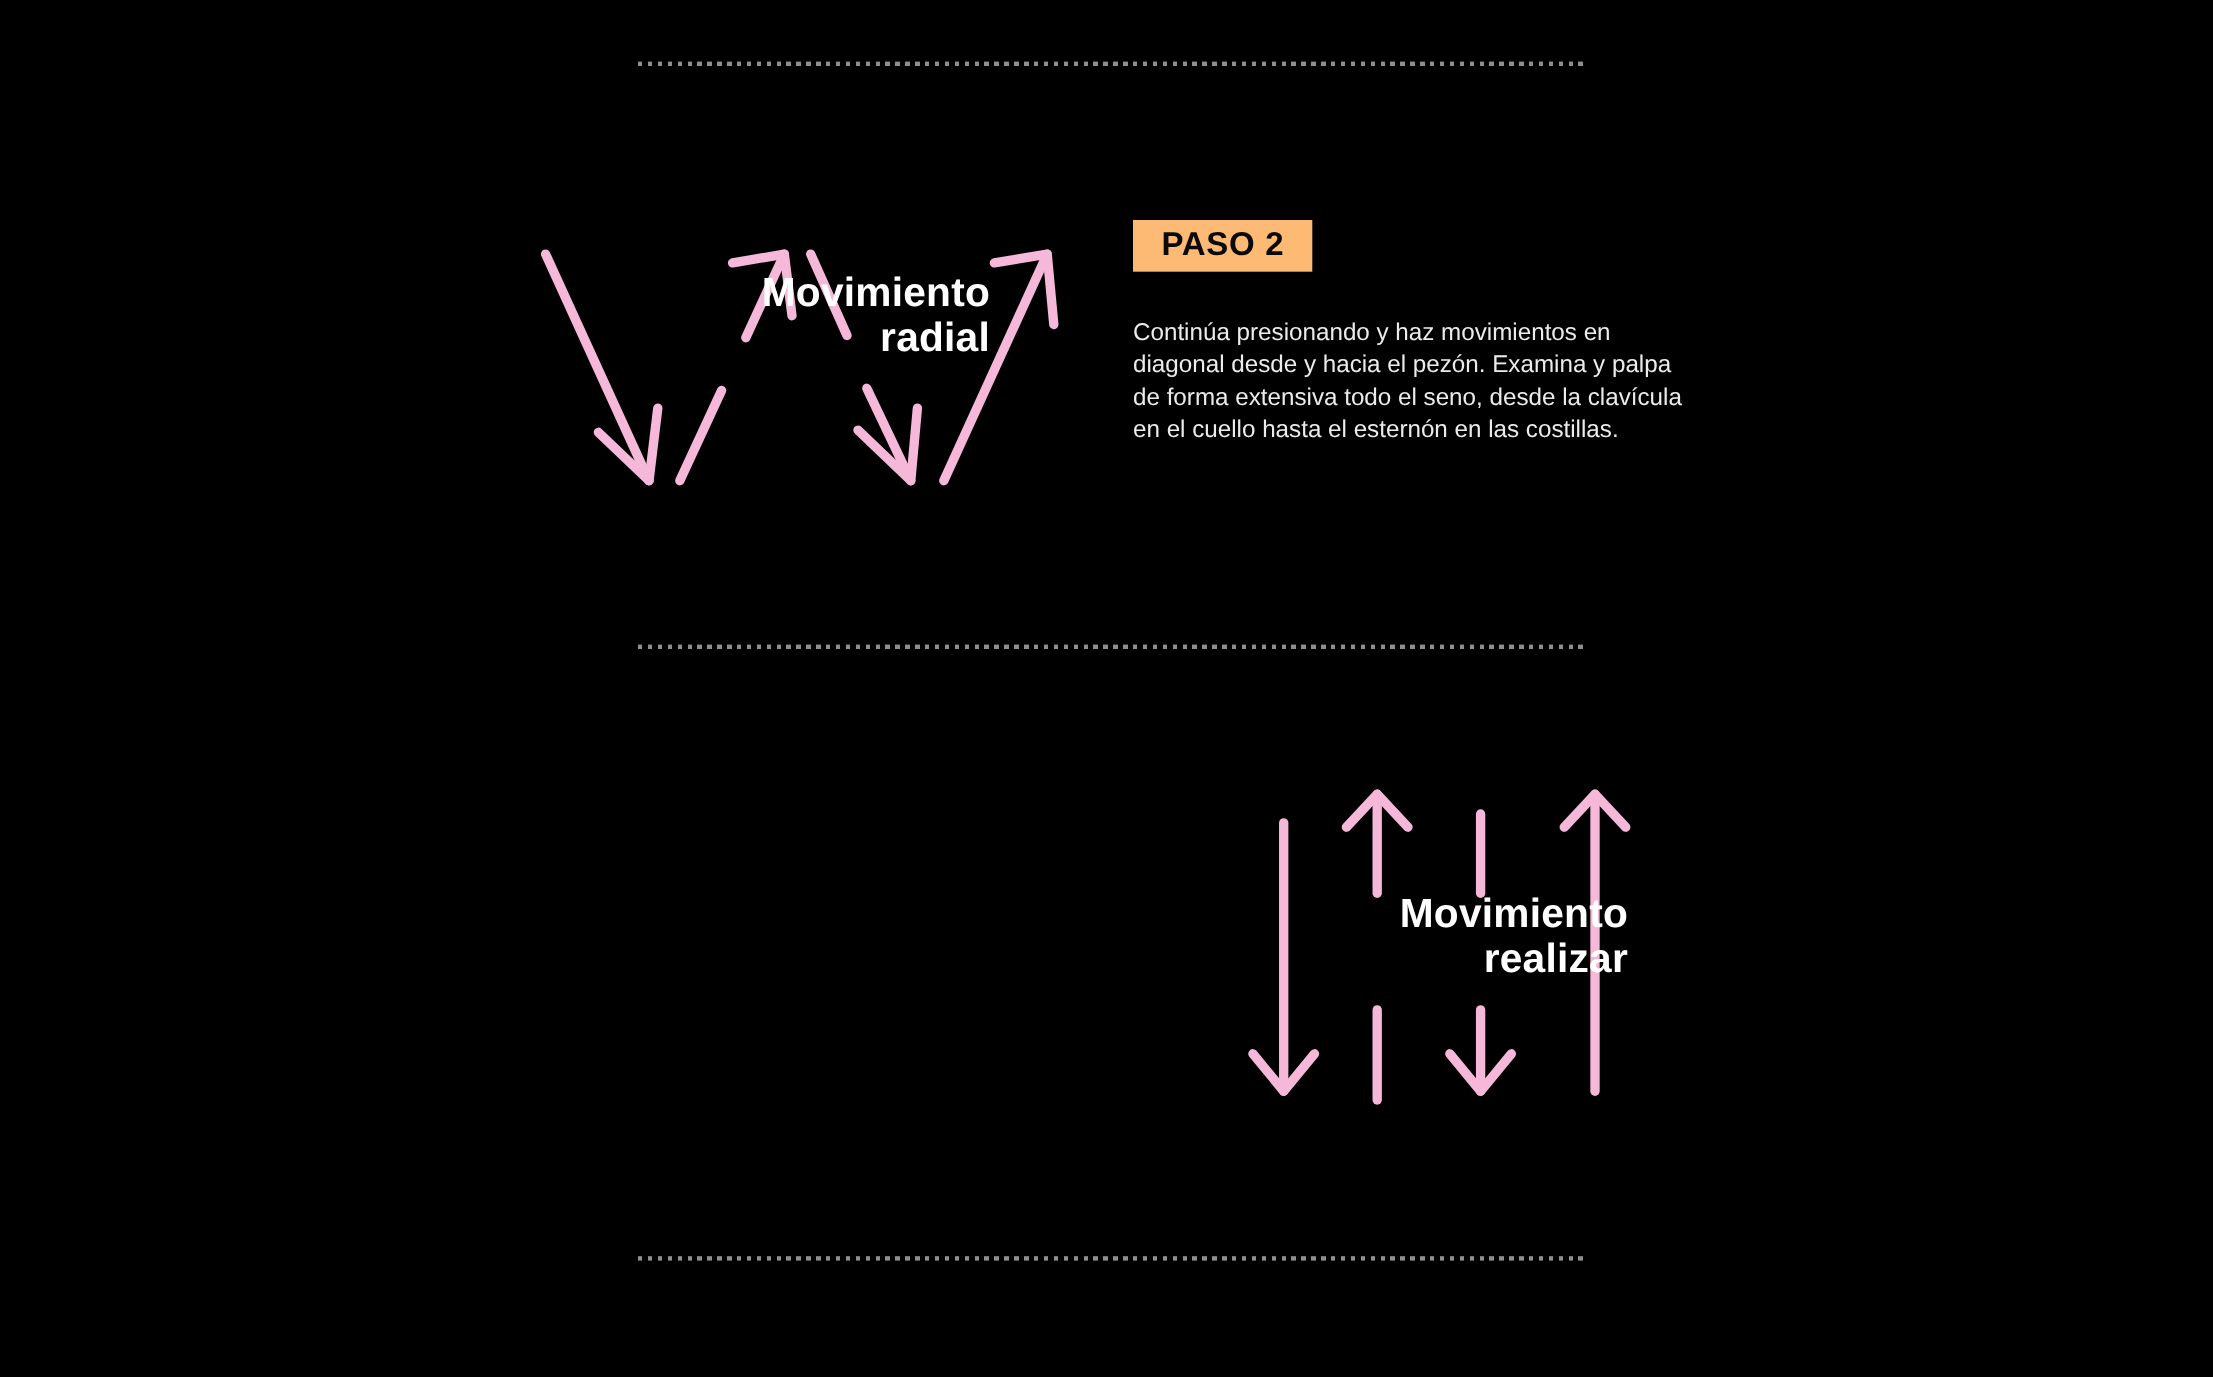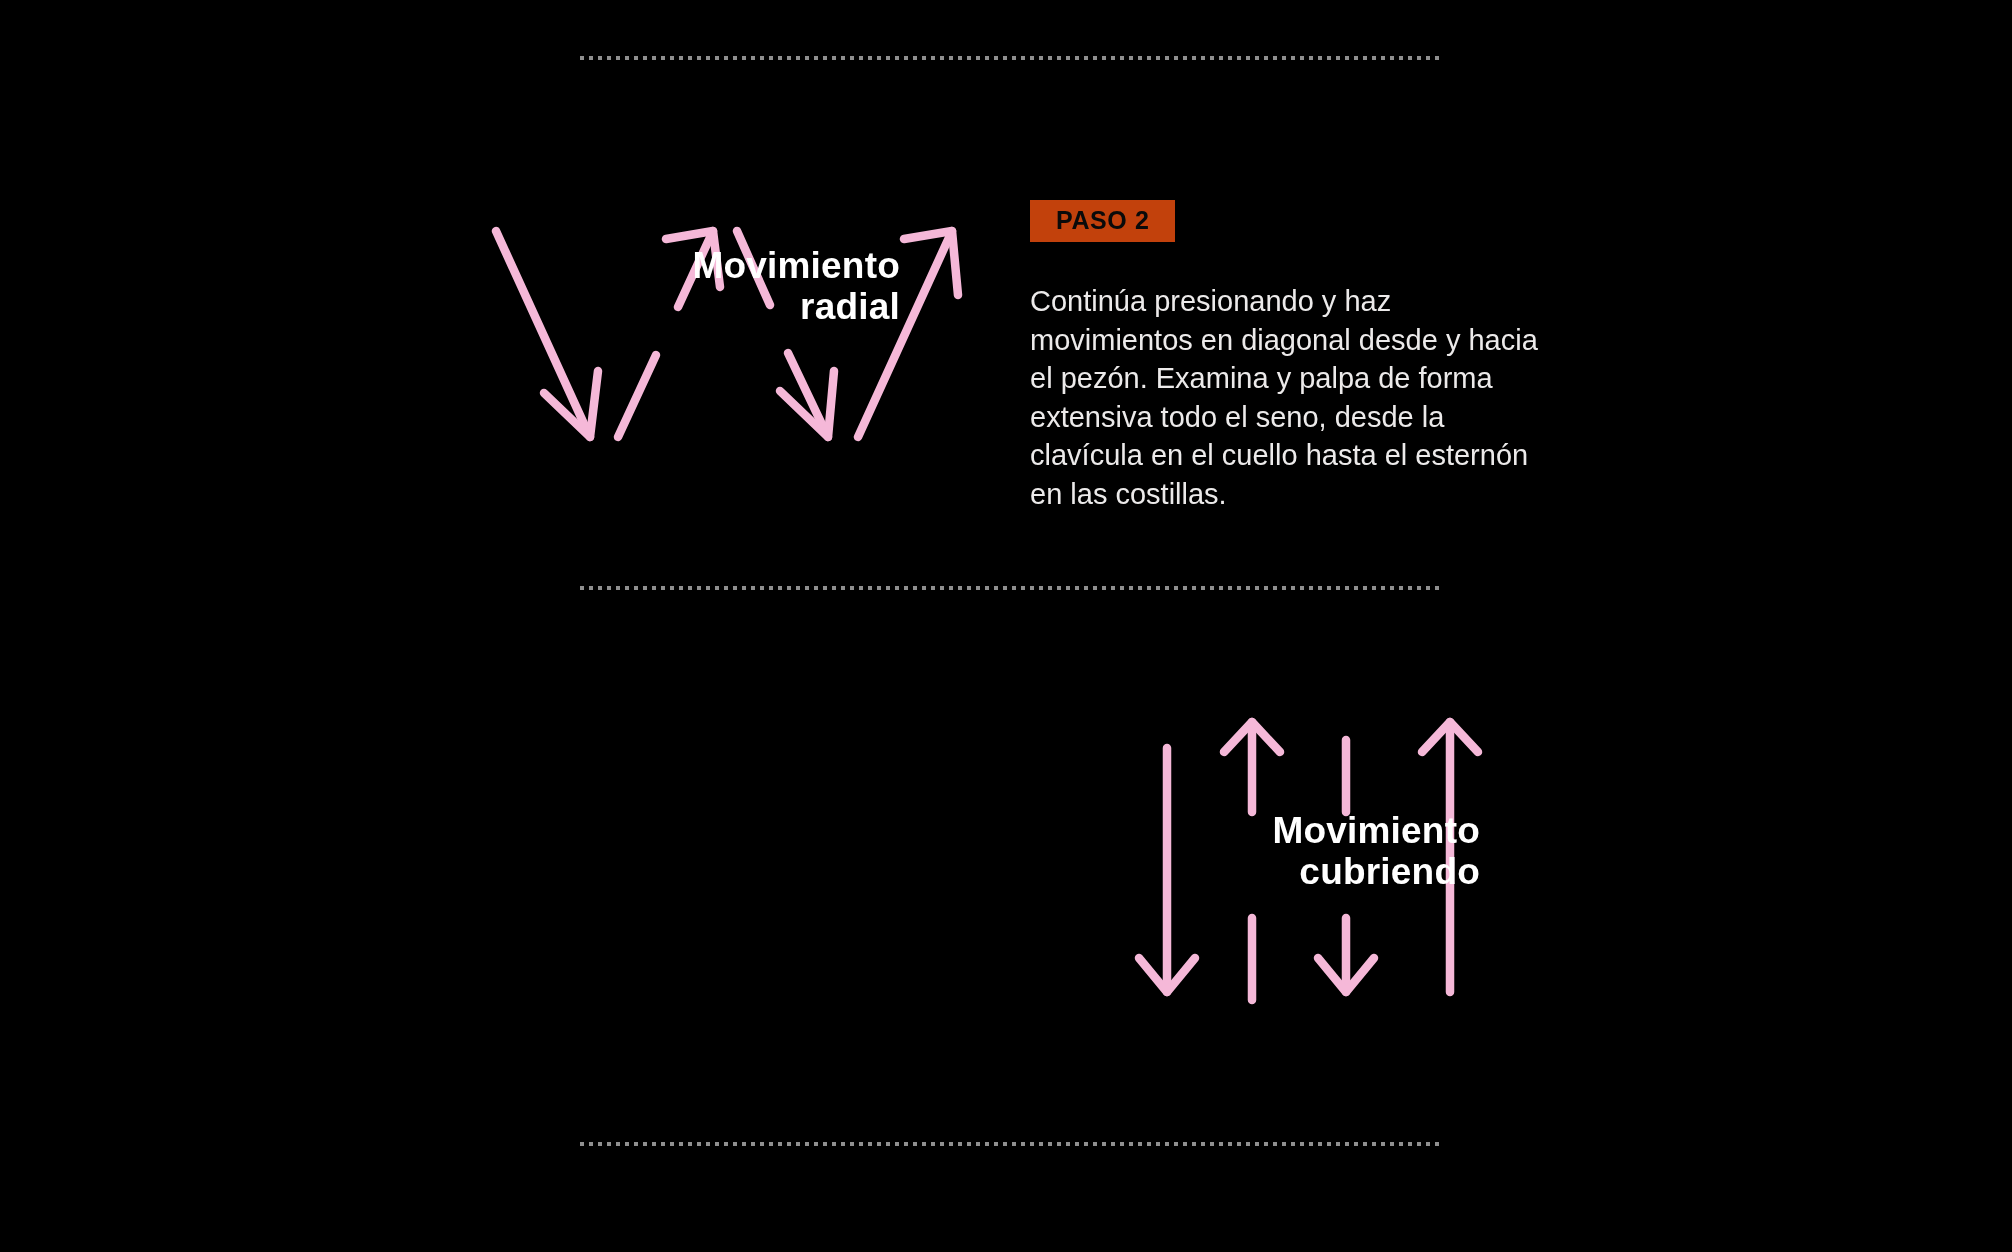--- a/index.html
+++ b/index.html
@@ -37,31 +37,31 @@
   .divider.d-top    { top: 56px; }
   .divider.d-middle { top: 586px; }
   .divider.d-bottom { top: 1142px; }
 
   
   .step-text-block {
     position: absolute;
   }
   .badge {
     display: inline-block;
-    background: #c2410c;
+    background: #fdba74;
     color: #0a0a0a;
     font-weight: bold;
-    font-size: 25px;
+    font-size: 30px;
     letter-spacing: 0.6px;
     padding: 8px 26px 9px 26px;
     line-height: 1;
   }
   .body-copy {
     color: #eceaea;
-    font-size: 29px;
+    font-size: 22px;
     line-height: 1.33;
     font-weight: 400;
   }
 
   
   #block-step2 { left: 1030px; top: 200px; width: 510px; }
   #block-step2 .body-copy { margin-top: 40px; }
 
   
   #block-step3 { left: 545px; top: 740px; width: 520px; }
@@ -143,17 +143,17 @@
         <path d="M 226 40 L 226 112"></path>
         <path d="M 226 218 L 226 292"></path>
         <path d="M 198 258 L 226 292 L 254 258"></path>
 
         <path d="M 330 22 L 330 292"></path>
         <path d="M 302 52 L 330 22 L 358 52"></path>
       </g>
     </svg>
     <div class="diagram-label" id="label-vertical">
       <span>Movimiento</span><br>
-      <span>cubriendo</span>
+      <span>realizar</span>
     </div>
   </div>
 
 </div>
 
 </body></html>

